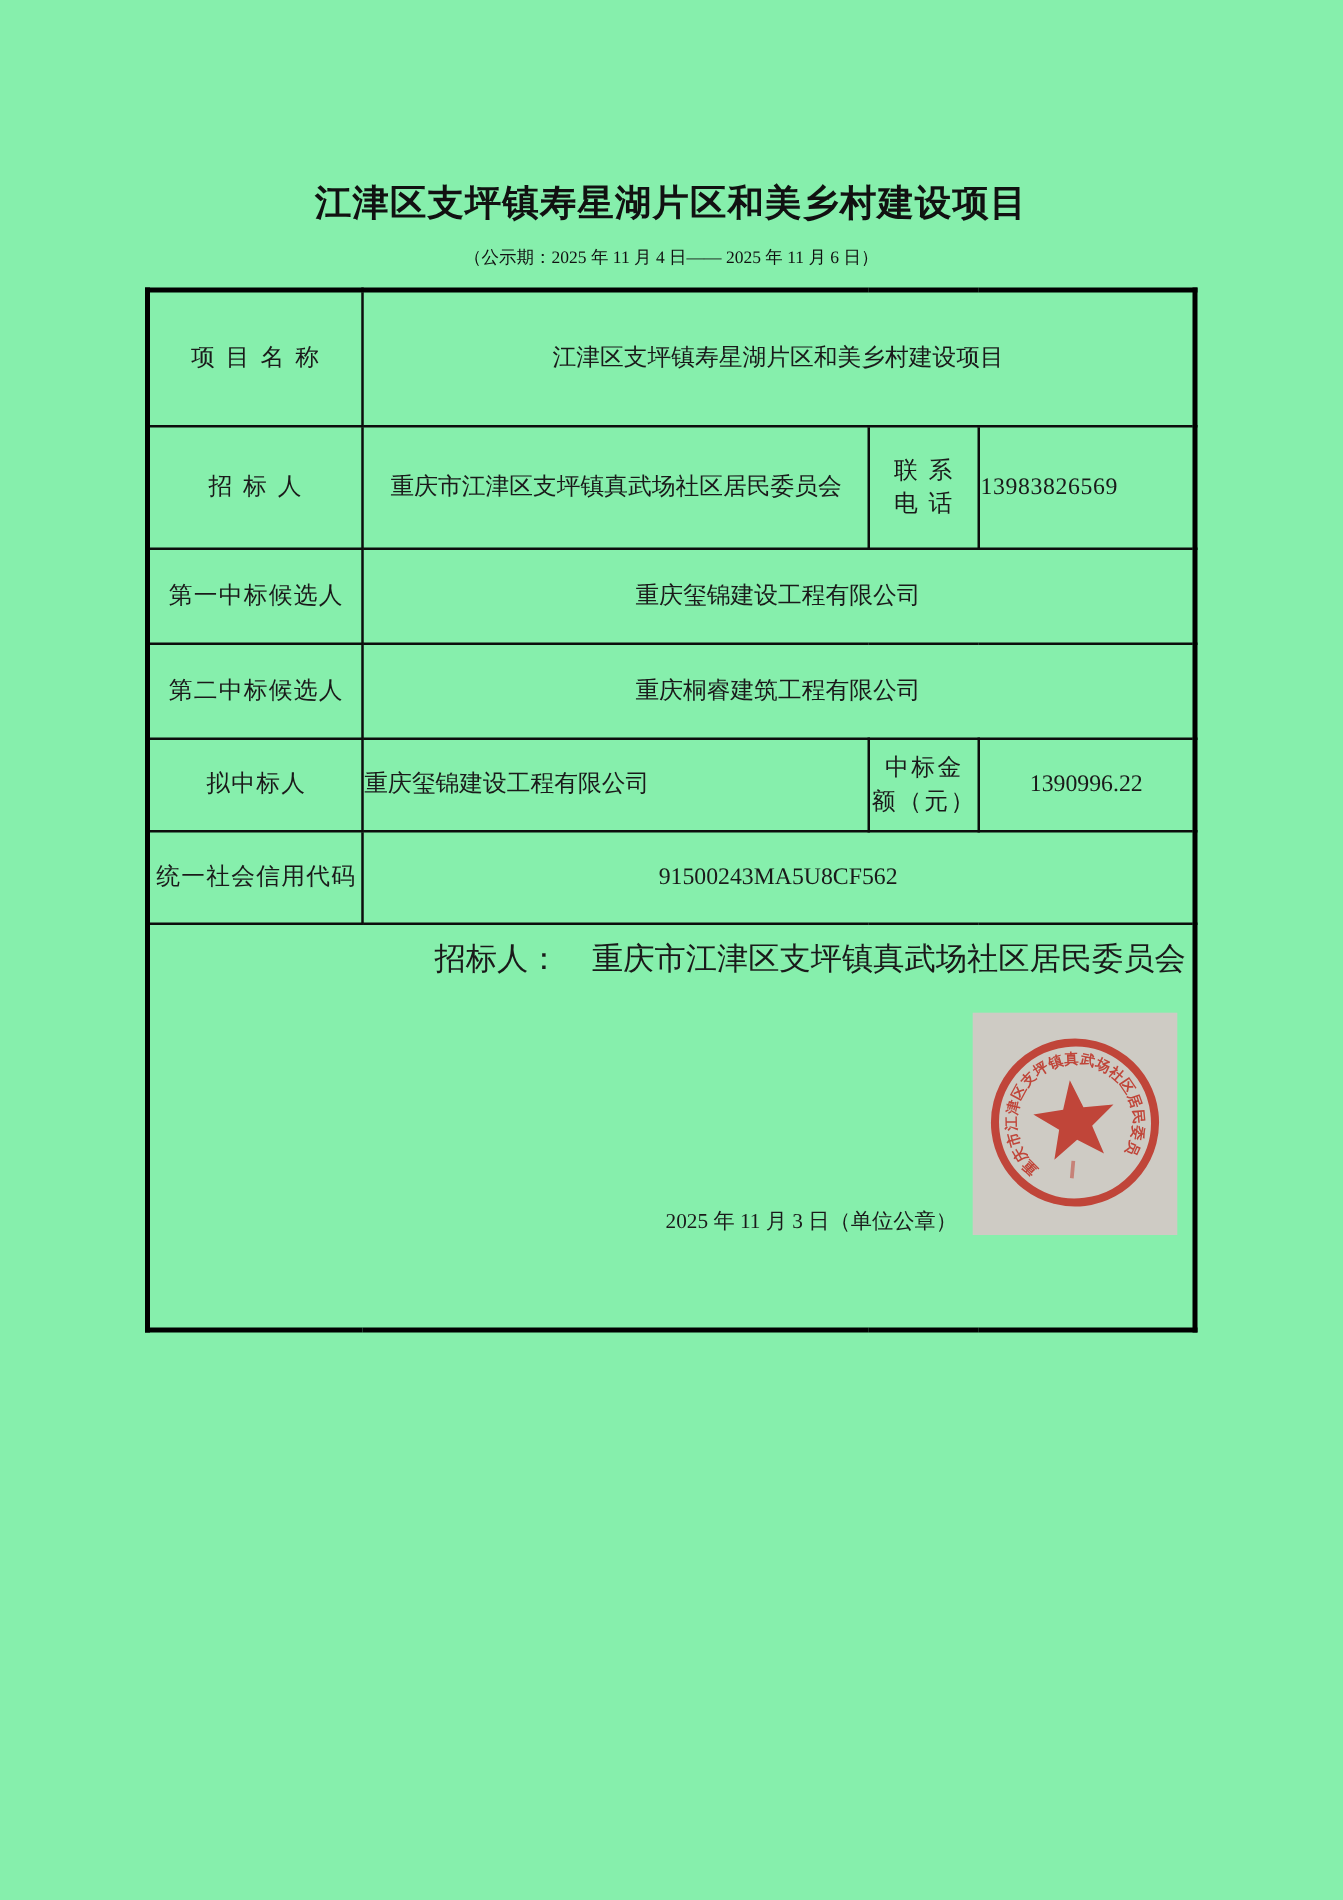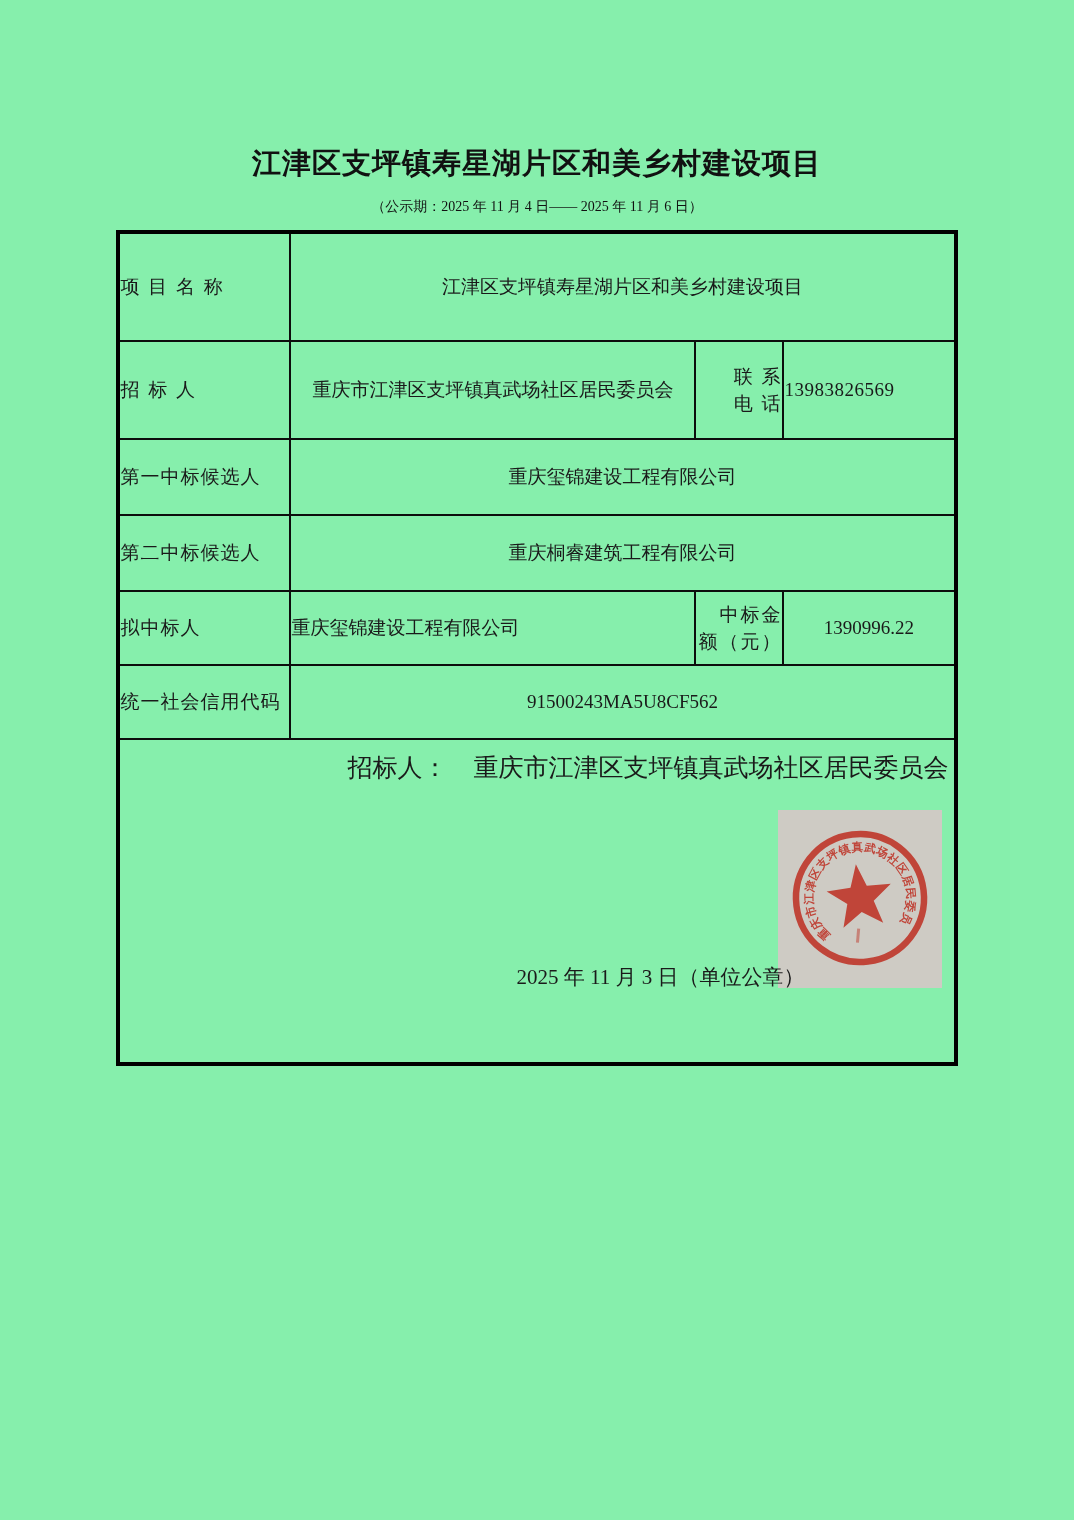--- a/index.html
+++ b/index.html
@@ -54,29 +54,30 @@
   table.grid td {
     border: 2px solid #0d0d0d;
     vertical-align: middle;
     font-size: 19px;
     line-height: 30px;
     color: #1a1a1a;
     padding: 0;
     overflow: hidden;
   }
   td.label {
+    text-align: center;
     letter-spacing: 2px;
   }
   td.label.tight {
     letter-spacing: 1px;
   }
   td.center { text-align: center; }
   td.left-pad { text-align: left; padding-left: 25px; }
   td.phone { text-align: left; padding-left: 10px; letter-spacing: 0.5px; }
-  .two-line div { line-height: 27px; text-align: right; letter-spacing: 2px; }
+  .two-line div { line-height: 27px; text-align: center; letter-spacing: 2px; }
   .r1 td { height: 106px; }
   .r2 td { height: 96px; }
   .r3 td { height: 74px; }
   .r4 td { height: 74px; margin-top: 20px; }
   .r5 td { height: 68px; }
   .r6 td { height: 72px; }
   .r7 td { height: 72px; }
   .r8 td { height: 322px; vertical-align: top; }
   .sigcell { position: relative; }
   .signer-line {
@@ -89,23 +90,23 @@
   .signer-line .gap { display: inline-block; width: 26px; }
   .seal-wrap {
     position: absolute;
     left: 658px;
     top: 70px;
     width: 164px;
     height: 178px;
   }
   .date-line {
     position: absolute;
-    left: 396px;
+    left: 412px;
     top: 222px;
-    font-size: 21px;
+    font-size: 17px;
     white-space: nowrap;
   }
 </style>
 </head>
 <body>
 
 <div class="page">
 
   <div class="title1">江津区支坪镇寿星湖片区和美乡村建设项目</div>
   <div class="period">（公示期：2025 年 11 月 4 日—— 2025 年 11 月 6 日）</div>

